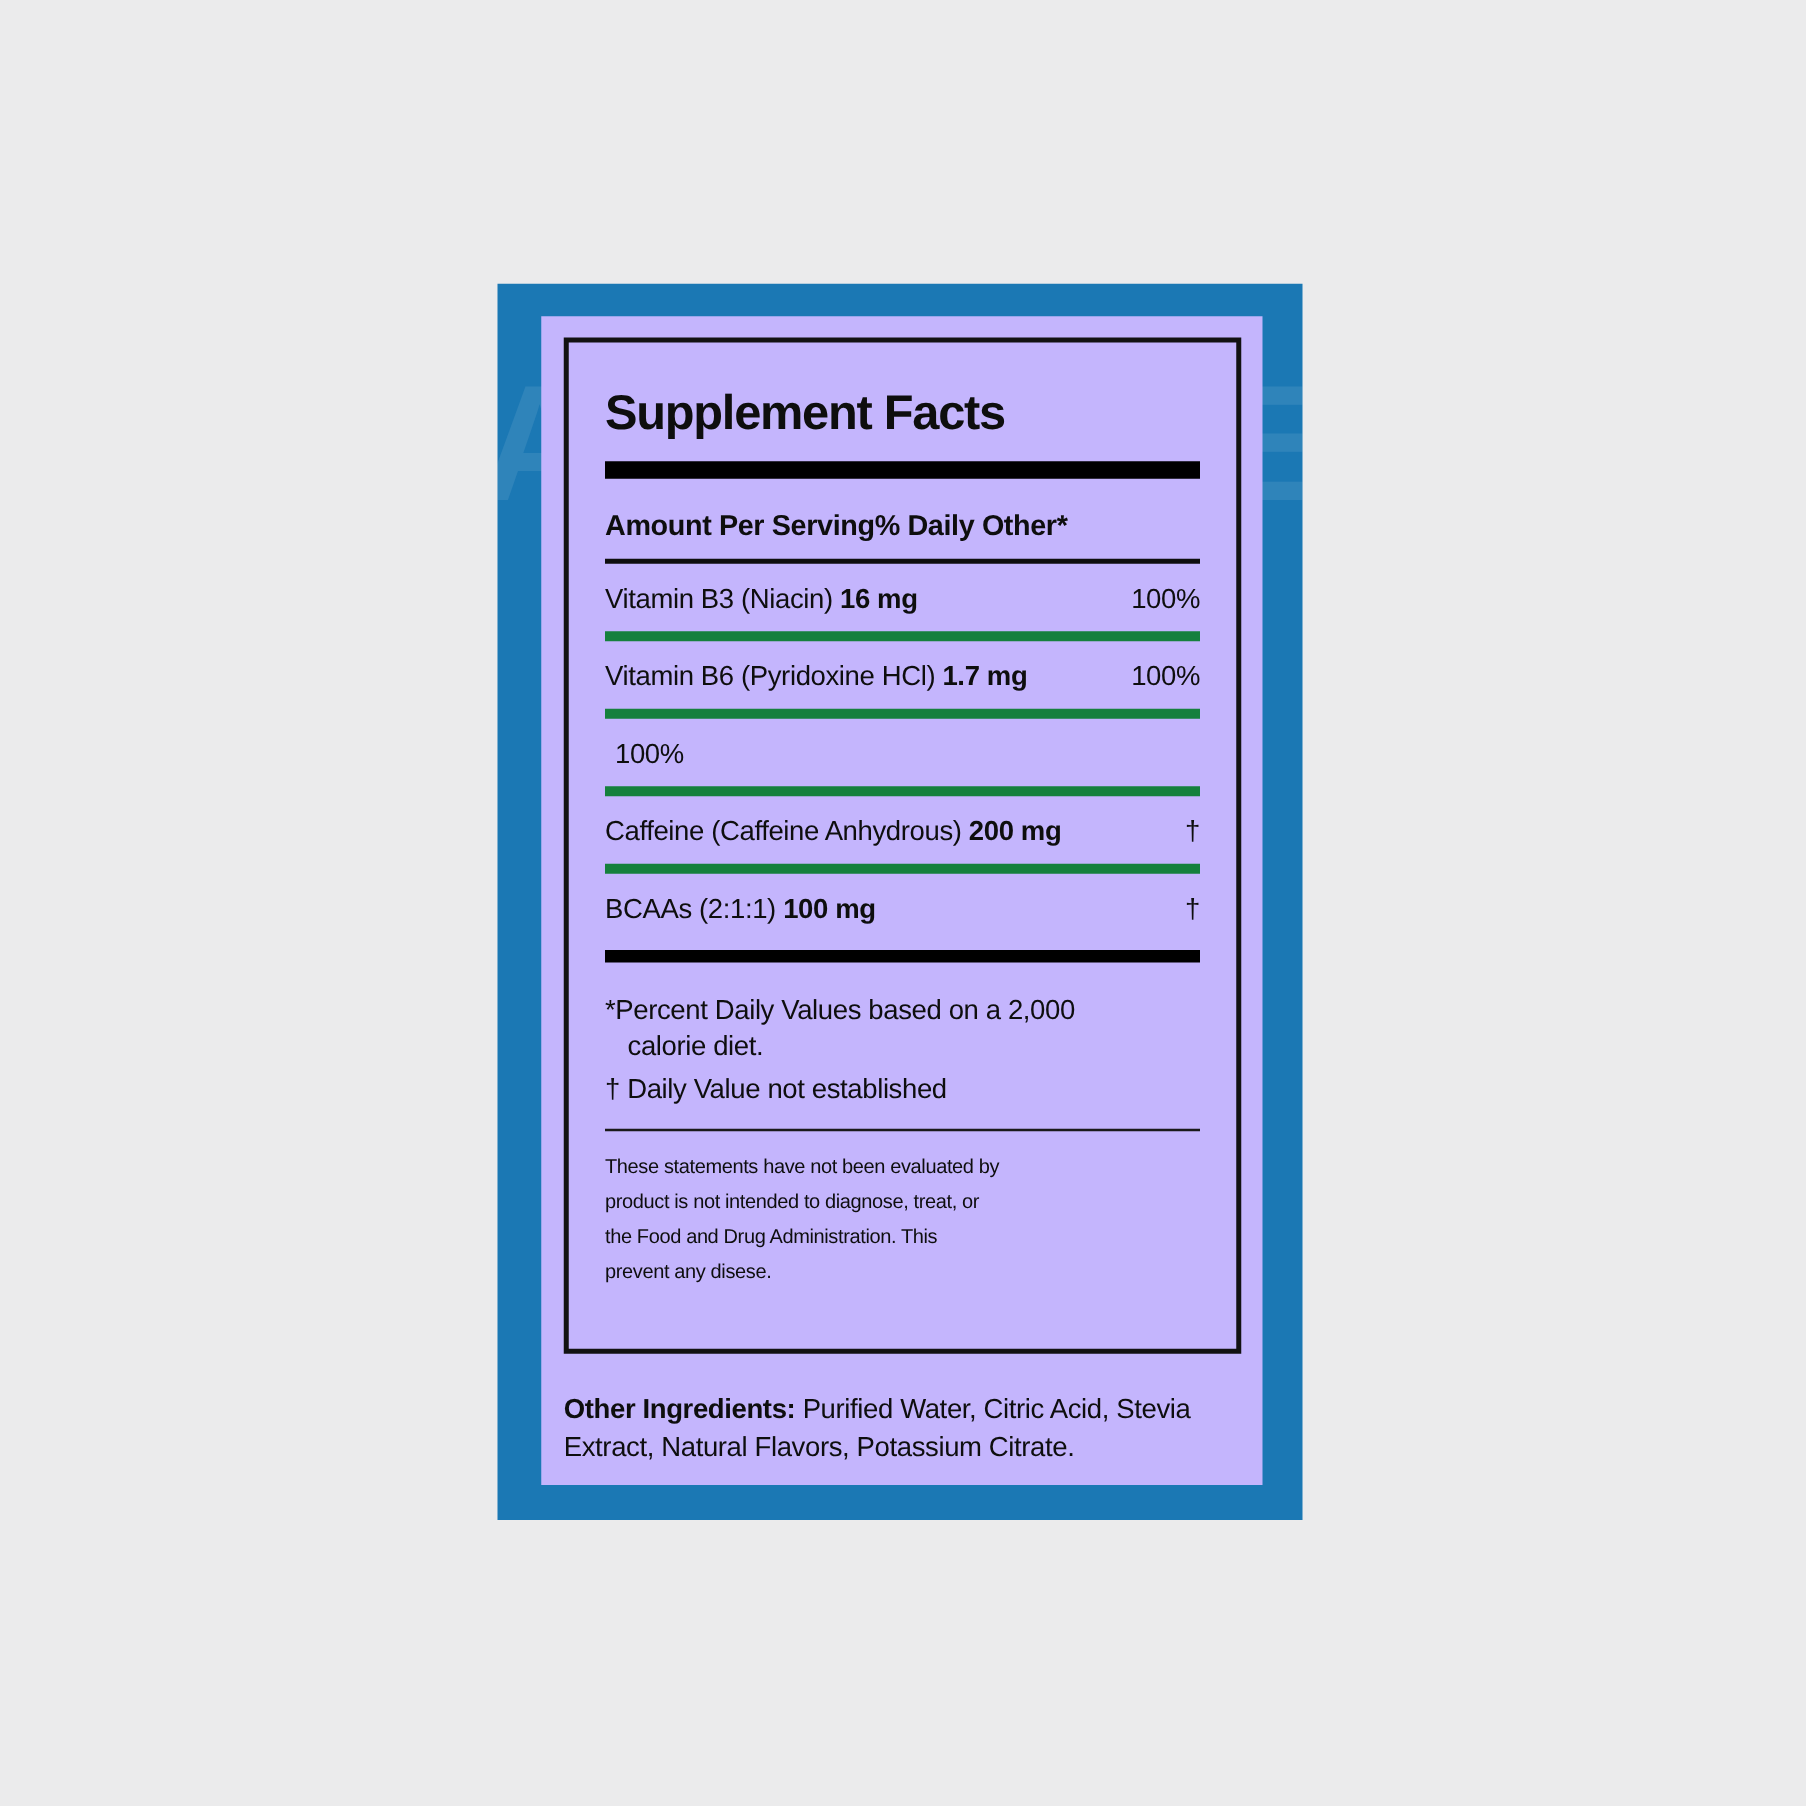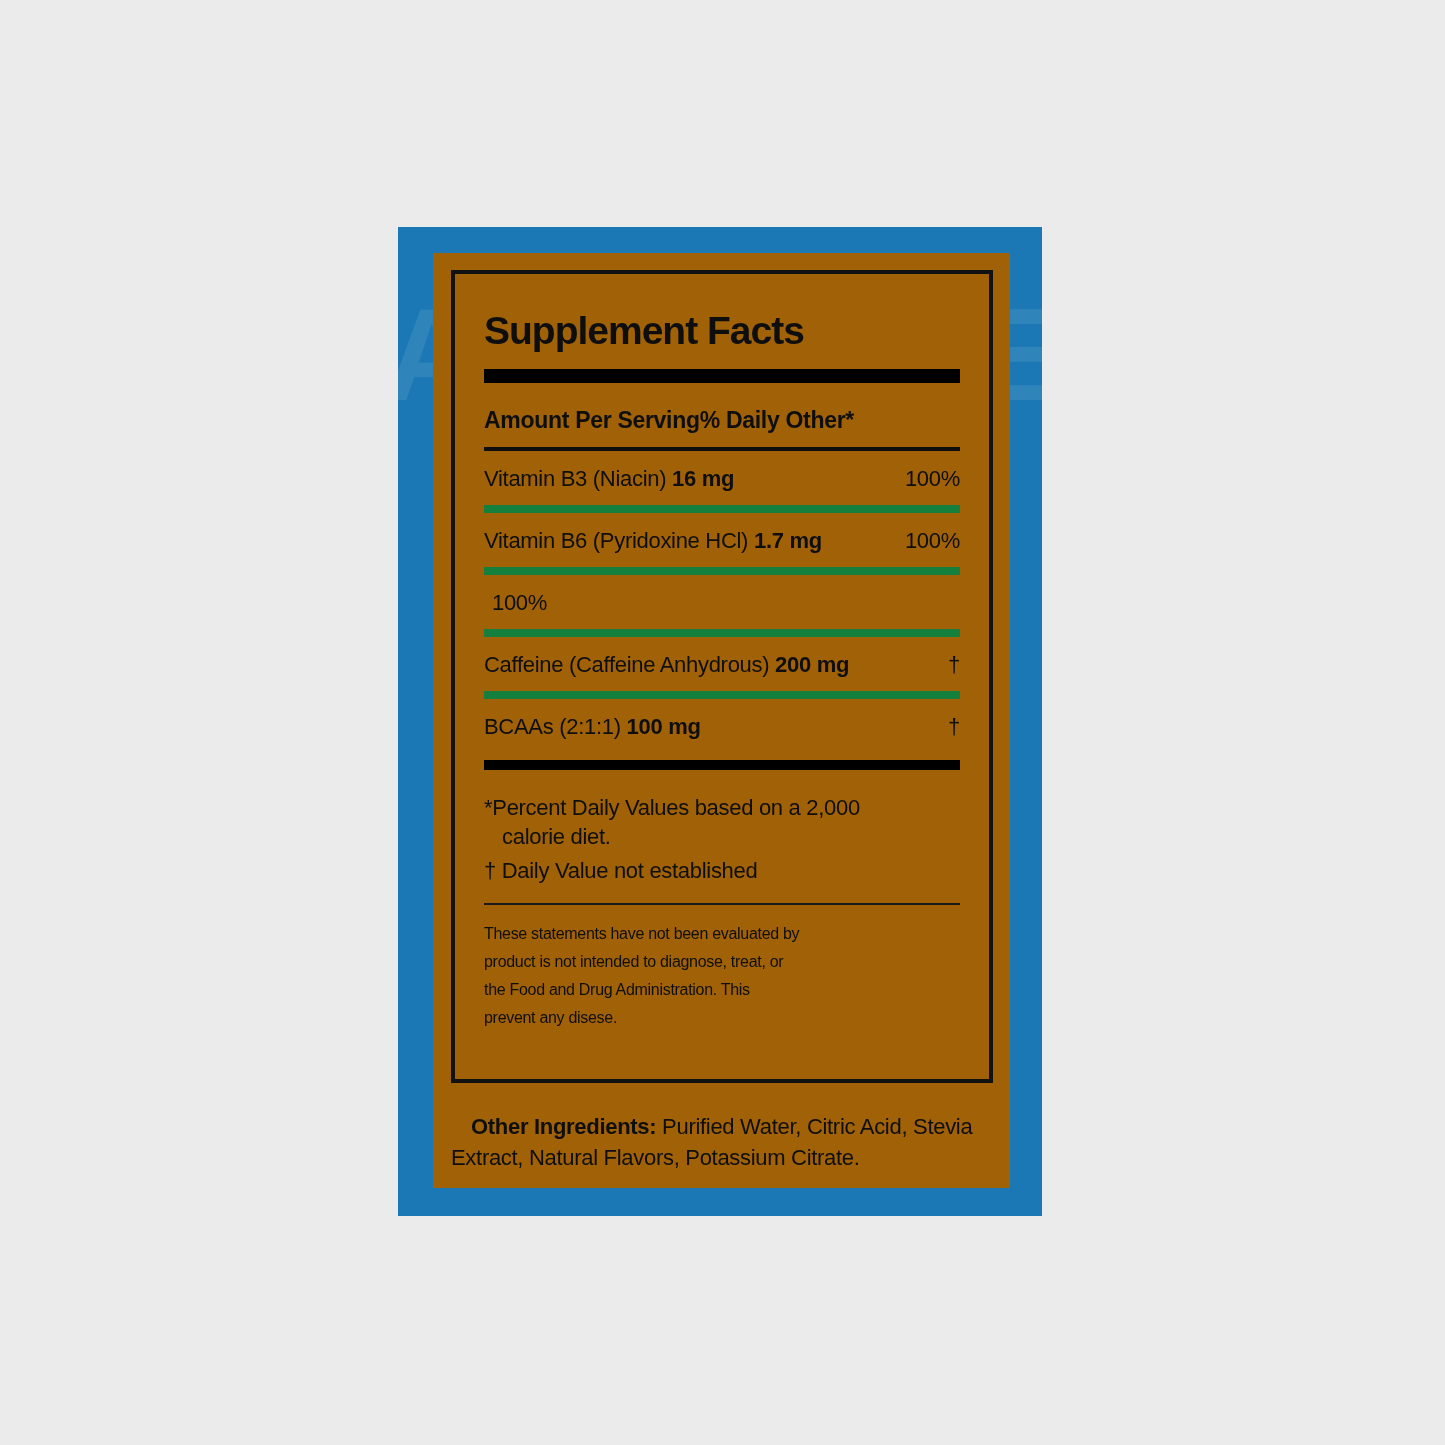--- a/index.html
+++ b/index.html
@@ -19,21 +19,21 @@
     position:absolute;top:62px;
     font-size:132px;font-weight:bold;
     color:rgba(255,255,255,0.09);
     line-height:1;letter-spacing:0;
     user-select:none;
   }
   .wm-left{left:-14px;}
   .wm-right{right:-12px;}
   .label{
     position:absolute;left:35px;top:26px;width:577px;height:935px;
-    background:#a16207;
+    background:#c4b5fd;
   }
   .facts-box{
     position:absolute;left:18px;top:17px;width:542px;height:813px;
     border:4px solid #121212;box-sizing:border-box;
     padding:0 29px;
   }
   .title{
     margin-top:36px;
     font-size:39px;font-weight:bold;letter-spacing:-1px;
     line-height:42px;
@@ -72,21 +72,21 @@
   }
   .foot-rule{height:2px;background:#1a1a1a;margin-top:19px;}
   .disclaimer{
     margin-top:15px;
     font-size:16px;line-height:28px;letter-spacing:-0.3px;
   }
   .other-ing{
     position:absolute;left:18px;top:858px;width:562px;
     font-size:22px;line-height:31px;letter-spacing:-0.3px;
   }
-  .other-ing .lbl{font-weight:bold;margin-left:20px;}
+  .other-ing .lbl{font-weight:bold;}
 </style>
 </head>
 <body>
 
 <div class="blue-panel">
   <span class="wm wm-left">A</span>
   <span class="wm wm-right">E</span>
 
   <div class="label">
 

